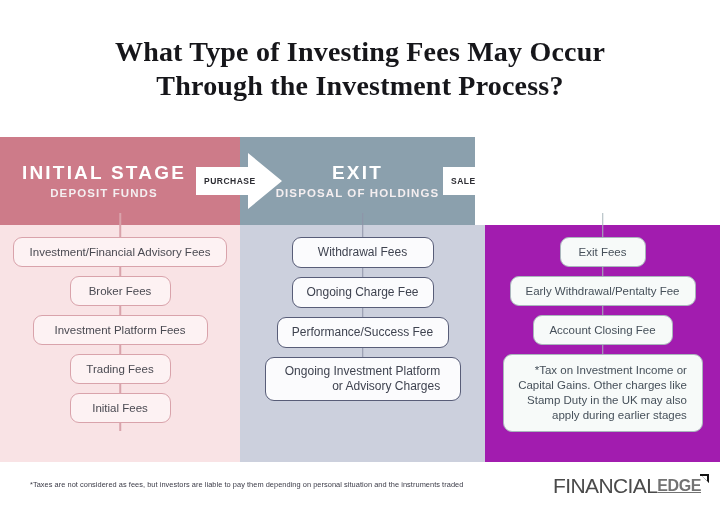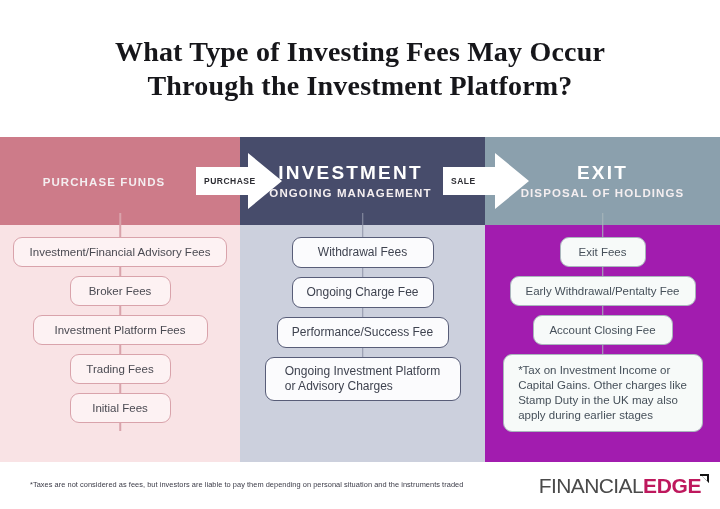--- a/index.html
+++ b/index.html
@@ -145,21 +145,21 @@
   }
   .col-1 .connector { background: #d9a3ab; height: 218px; top: -12px; }
   .col-2 .connector { background: #8f93a8; height: 180px; top: -12px; }
   .col-3 .connector { background: #a9b6bc; height: 196px; top: -12px; }
 
   .fbox {
     position: relative;
     z-index: 2;
     box-sizing: border-box;
     border-radius: 9px;
-    text-align: left;
+    text-align: right;
     display: flex;
     align-items: center;
     justify-content: center;
     margin-bottom: 9px;
     padding: 6px 12px;
   }
   .col-1 .fbox {
     background: #fdf2f3;
     border: 1.3px solid #d9a3ab;
     color: #4a4a52;
@@ -219,48 +219,46 @@
   .logo-fin {
     font-family: "Liberation Sans", sans-serif;
     font-size: 21px;
     font-weight: normal;
     letter-spacing: -0.6px;
     color: #4a4a4a;
     line-height: 24px;
   }
   .logo-edge {
     font-family: "Liberation Sans", sans-serif;
-    font-size: 21px;
+    font-size: 16px;
     font-weight: bold;
     letter-spacing: -0.4px;
-    color: #be185d;
+    color: #737373;
     line-height: 24px;
+    text-decoration: underline;
   }
   .logo-flag {
     position: relative;
     width: 9px;
     height: 24px;
   }
   .logo-flag svg { position: absolute; top: 0; left: -1px; }
 </style>
 </head>
 <body>
 
 <div class="title-wrap">
   <div class="title-line">What Type of Investing Fees May Occur</div>
-  <div class="title-line">Through the Investment Platform?</div>
+  <div class="title-line">Through the Investment Process?</div>
 </div>
 
 <div class="band">
   <div class="band-seg seg-initial">
-    <div class="seg-sub">PURCHASE FUNDS</div>
-  </div>
-  <div class="band-seg seg-invest">
-    <div class="seg-title">INVESTMENT</div>
-    <div class="seg-sub">ONGOING MANAGEMENT</div>
+    <div class="seg-title">INITIAL STAGE</div>
+    <div class="seg-sub">DEPOSIT FUNDS</div>
   </div>
   <div class="band-seg seg-exit">
     <div class="seg-title">EXIT</div>
     <div class="seg-sub">DISPOSAL OF HOLDINGS</div>
   </div>
 </div>
 
 <div class="chev chev-purchase">
   <span>
     <svg width="86" height="56" viewBox="0 0 86 56">

